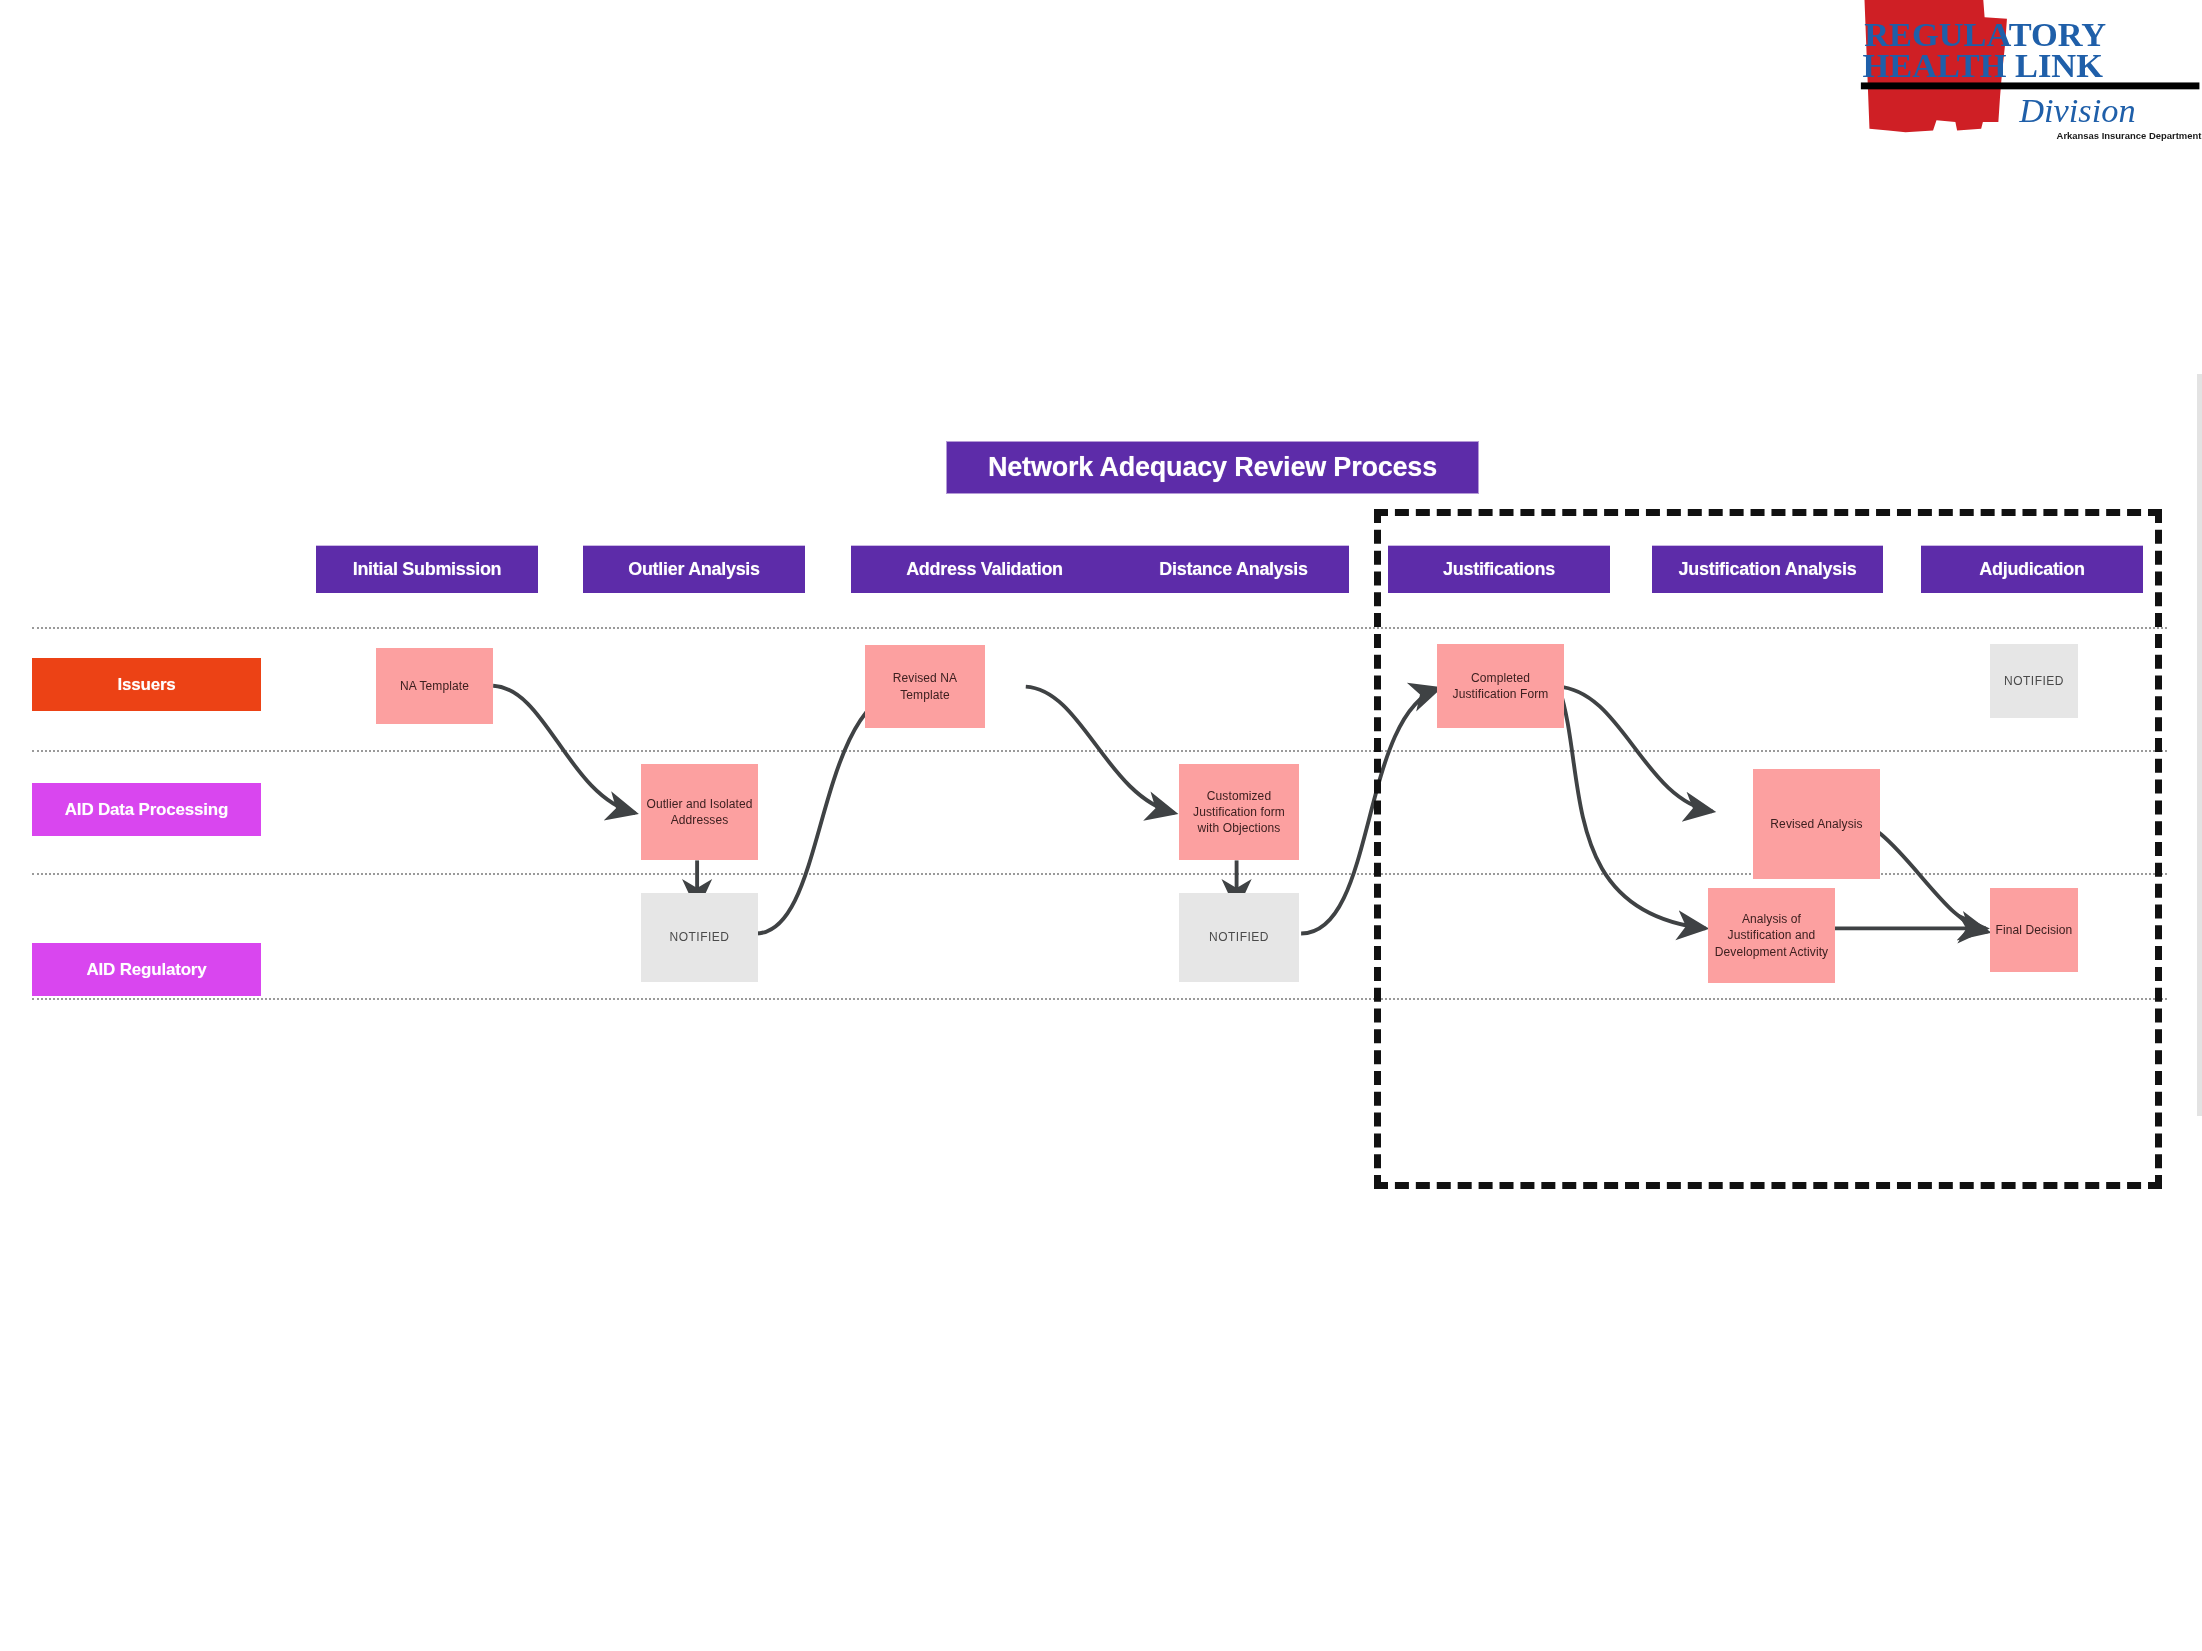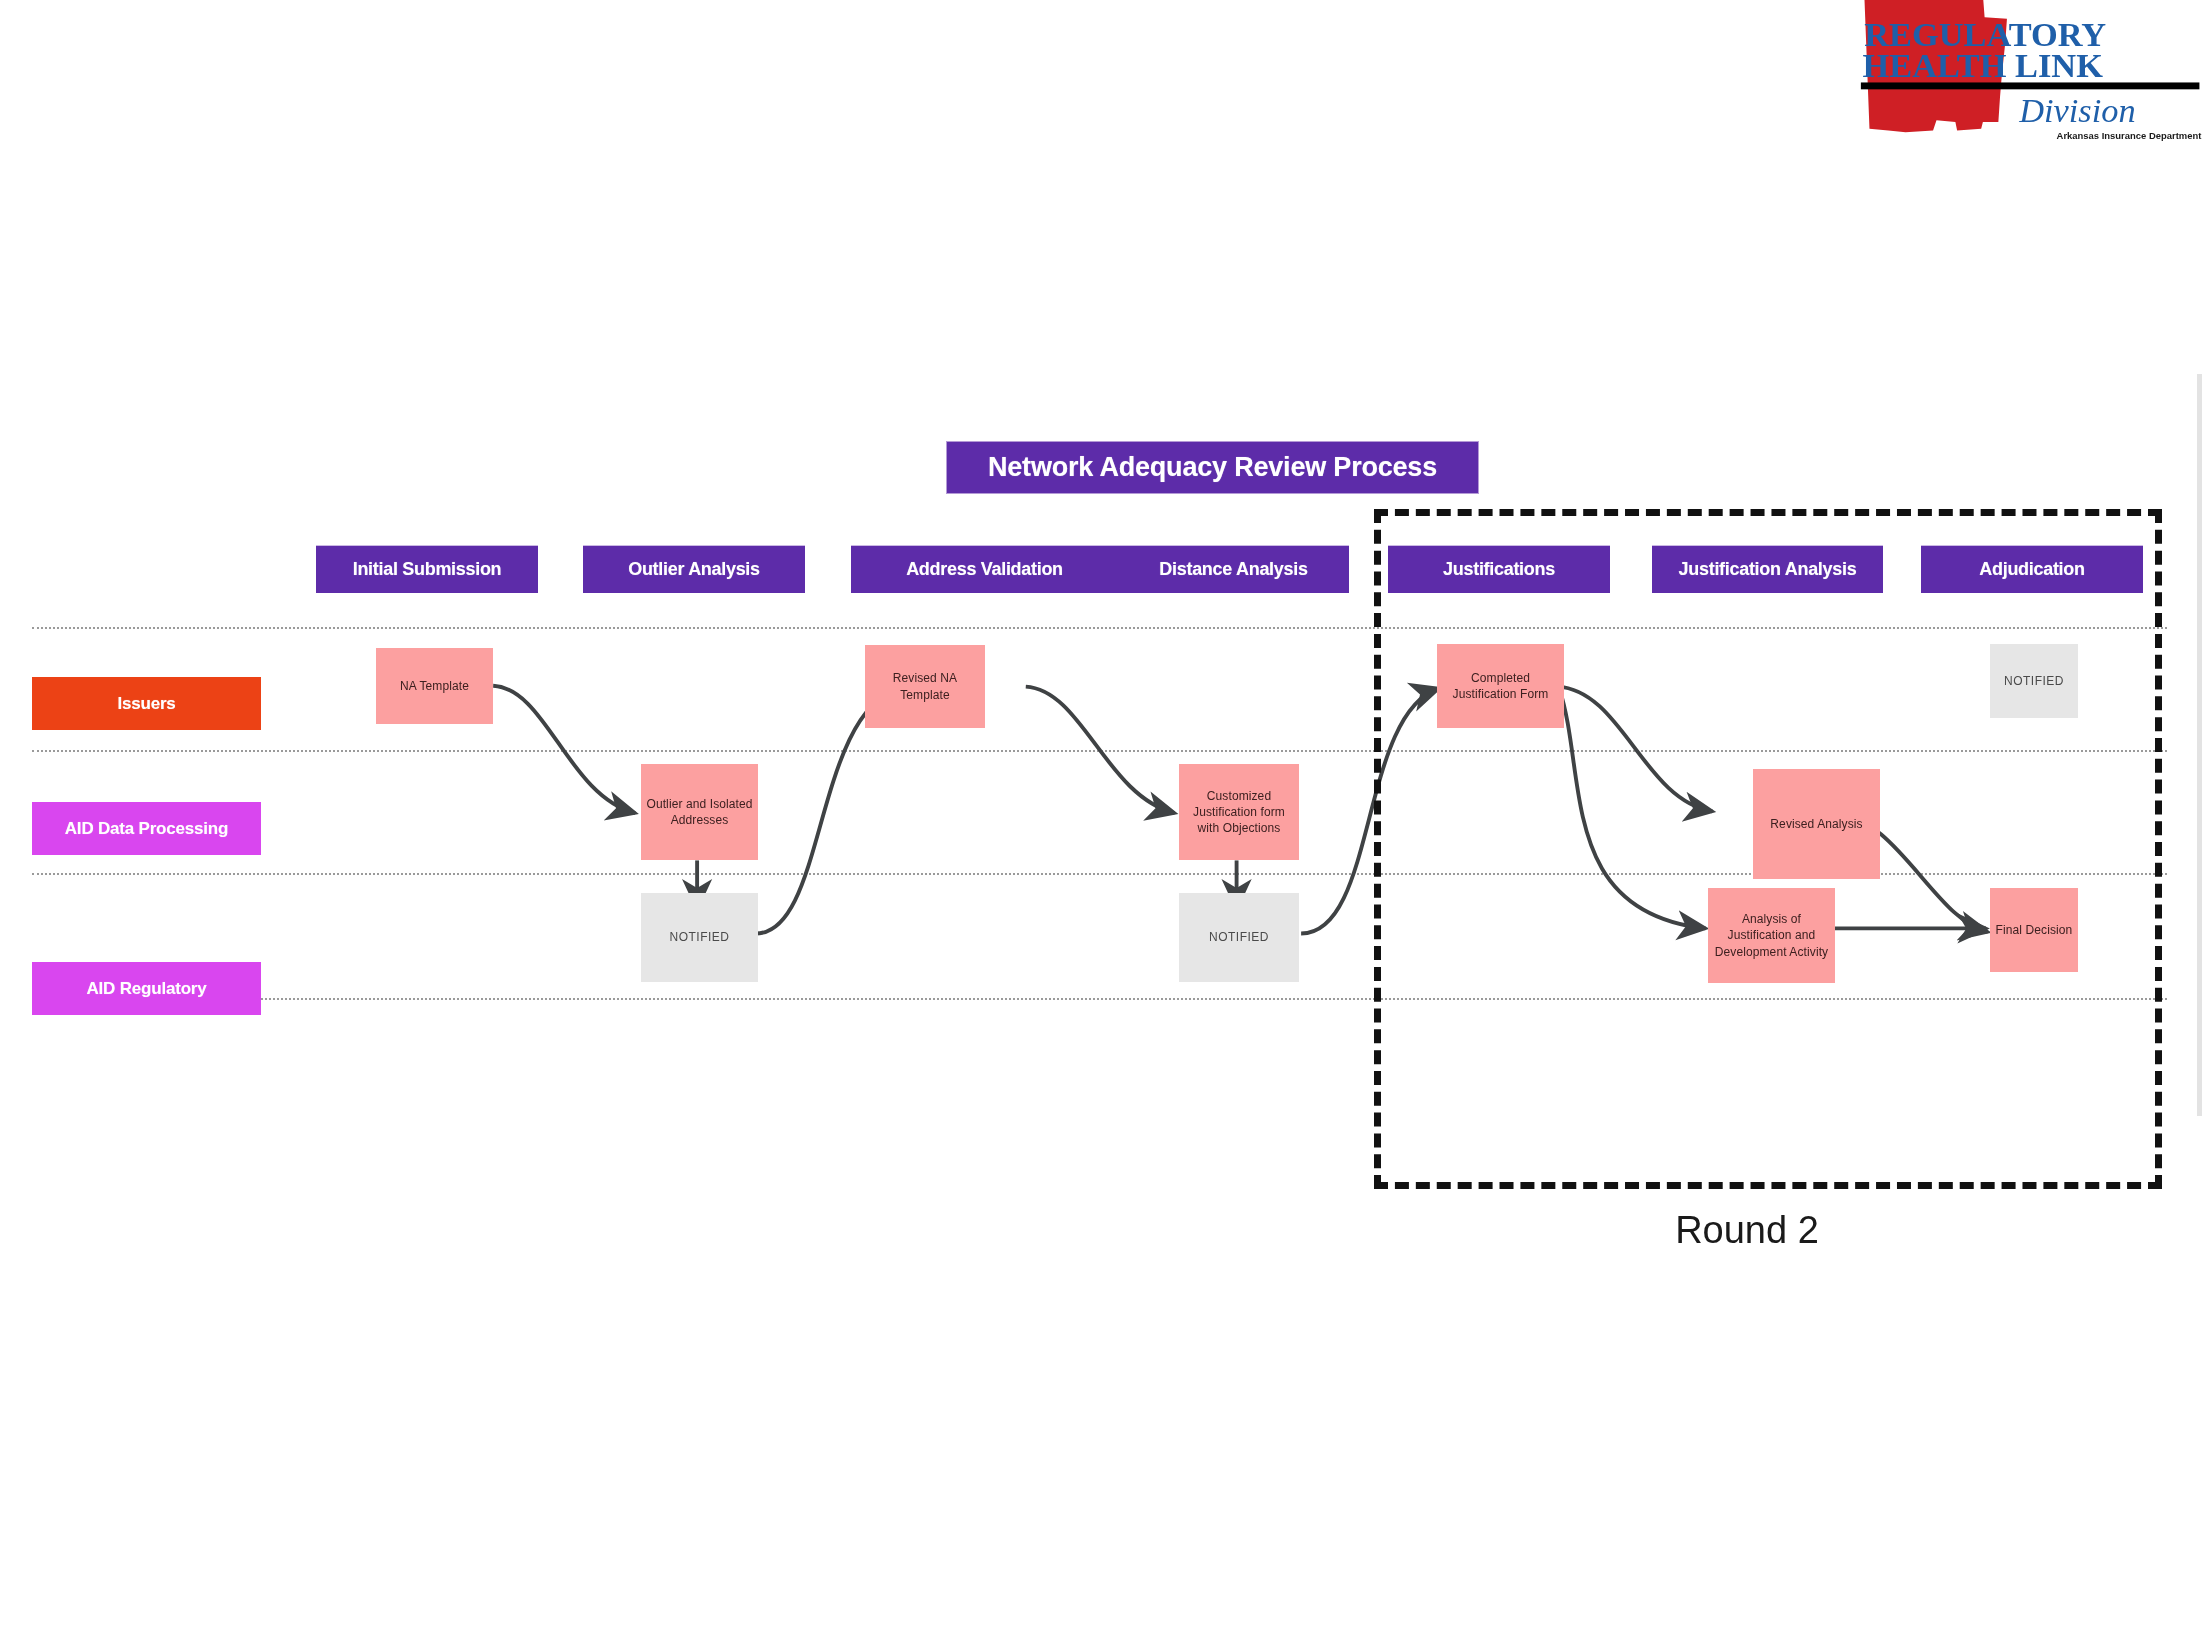--- a/index.html
+++ b/index.html
@@ -41,21 +41,20 @@
 
   
   .lane-sep{
     position:absolute;left:32px;width:2135px;height:0;
     border-top:2.6px dotted #9a9a9a;
   }
   .lane-label{
     position:absolute;left:32px;width:229px;height:53px;
     display:flex;align-items:center;justify-content:center;
     box-sizing:border-box;
-    margin-top:19px;
   }
   .lane-label span{
     color:#ffffff;font-size:17px;font-weight:bold;letter-spacing:-0.2px;
     text-shadow:0 0 0.9px rgba(255,255,255,.45);
   }
 
   
   .node{
     position:absolute;display:flex;align-items:center;justify-content:center;
     text-align:center;box-sizing:border-box;padding:1.7px 3.4px;
@@ -214,18 +213,17 @@
 
   <div class="node pink" style="left:1990px;top:888px;width:88px;height:84px;">
     <span>Final Decision</span>
     </div>
 
   <div class="node gray" style="left:1990px;top:644px;width:88px;height:74px;">
     <span>NOTIFIED</span>
     </div>
 
   <div class="round-box"></div>
-  <div class="round-label">Round 2</div>
 
   <div class="scroll-sliver"></div>
 
 </div>
 
 
 </body></html>

